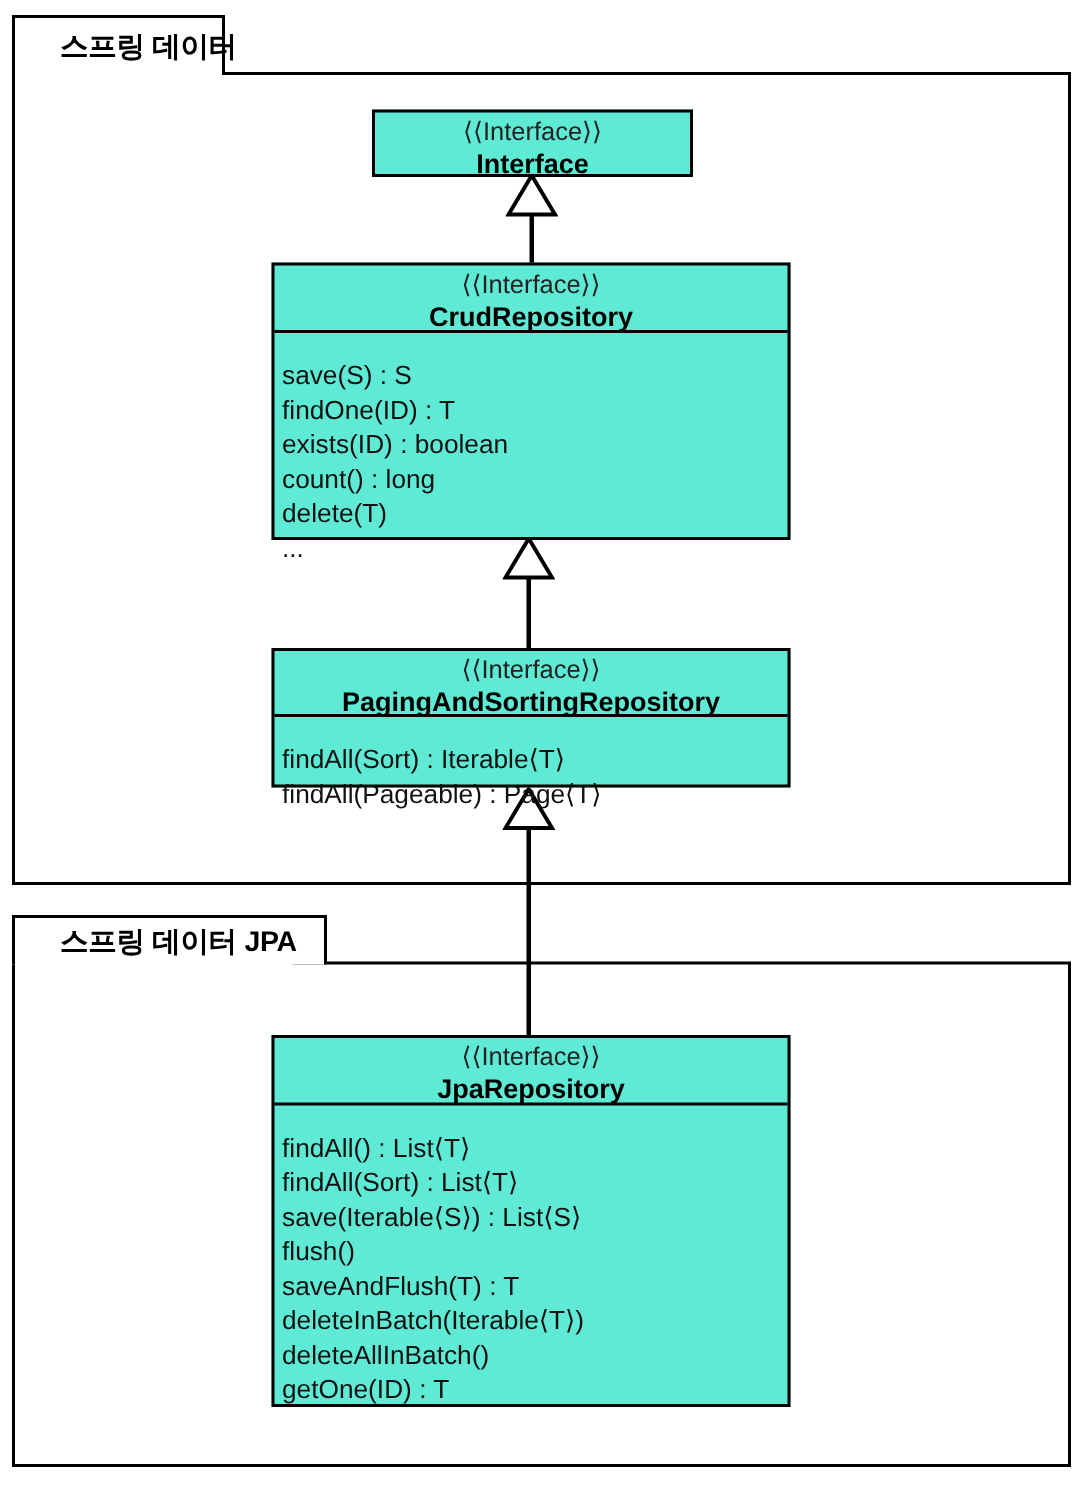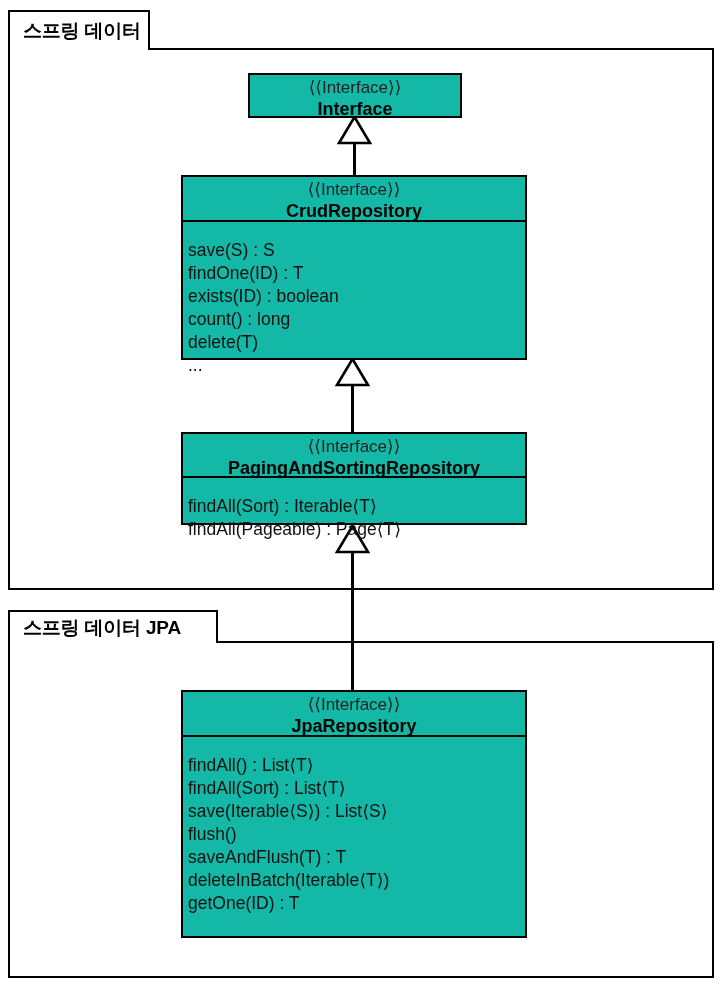--- a/index.html
+++ b/index.html
@@ -28,42 +28,42 @@
     box-sizing: border-box;
   }
   .package-tab {
     position: absolute;
     border: 2px solid #000000;
     border-bottom: none;
     background: #ffffff;
     box-sizing: border-box;
     display: flex;
     align-items: center;
-    padding-left: 13px;
+    padding-left: 30px;
     z-index: 6;
   }
   .package-tab-label {
     font-size: 19px;
     font-weight: bold;
     color: #000000;
     letter-spacing: -0.2px;
     white-space: nowrap;
   }
   
   .tab-notch {
     position: absolute;
     background: #ffffff;
     z-index: 5;
   }
 
   
   .uml-class {
     position: absolute;
     border: 2px solid #000000;
-    background: #14b8a6;
+    background: #5eead4;
     box-sizing: border-box;
     z-index: 10;
   }
   .uml-header {
     box-sizing: border-box;
     padding-top: 2px;
     text-align: center;
   }
   .uml-header.with-members {
     border-bottom: 2px solid #000000;
@@ -182,17 +182,18 @@
       <div class="uml-stereotype">⟨⟨Interface⟩⟩</div>
       <div class="uml-name">JpaRepository</div>
     </div>
     <div class="uml-members">
       <div class="uml-member">findAll() : List⟨T⟩</div>
       <div class="uml-member">findAll(Sort) : List⟨T⟩</div>
       <div class="uml-member">save(Iterable⟨S⟩) : List⟨S⟩</div>
       <div class="uml-member">flush()</div>
       <div class="uml-member">saveAndFlush(T) : T</div>
       <div class="uml-member">deleteInBatch(Iterable⟨T⟩)</div>
+      <div class="uml-member">deleteAllInBatch()</div>
       <div class="uml-member">getOne(ID) : T</div>
     </div>
   </div>
 
 </div>
 
 </body></html>

